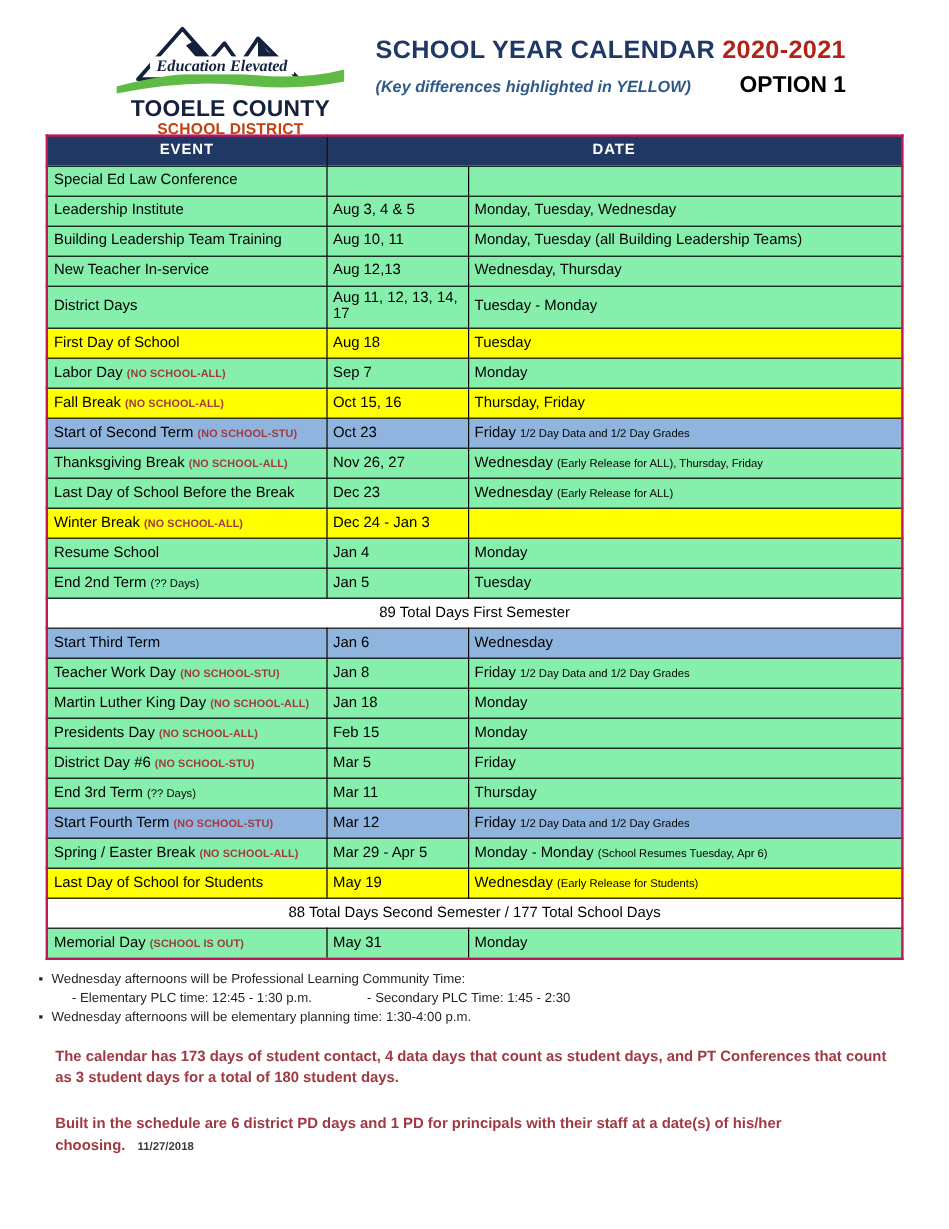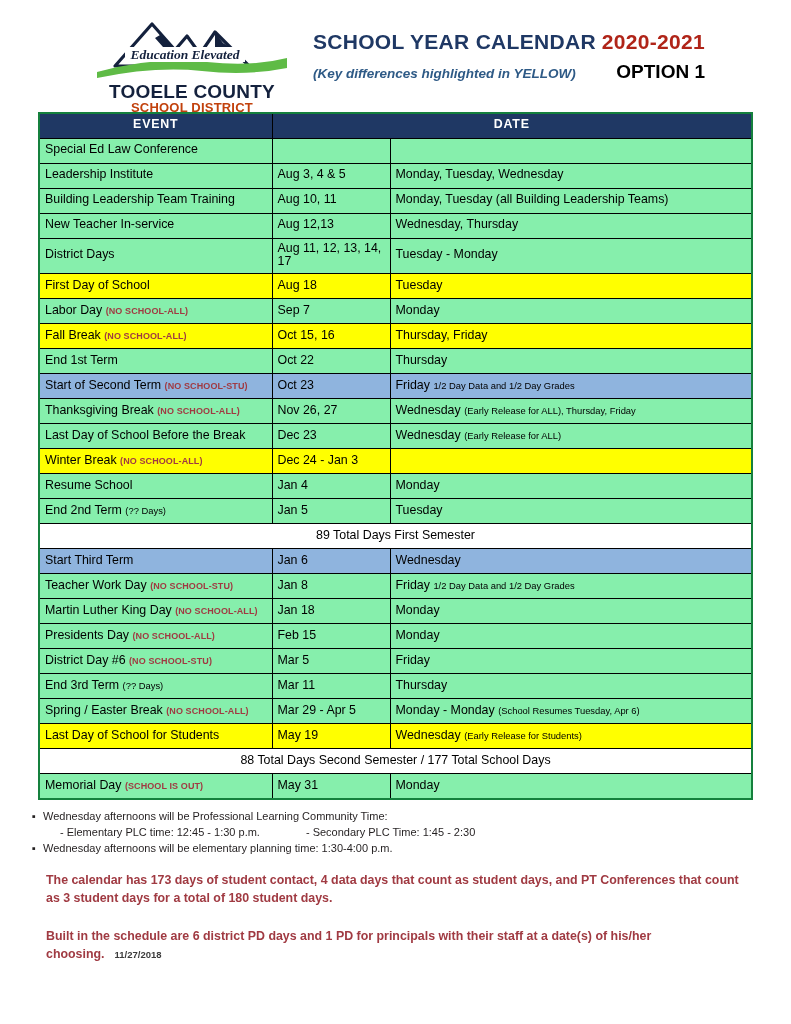--- a/index.html
+++ b/index.html
@@ -51,21 +51,21 @@
     font-size: 13.5px; font-style: italic; font-weight: bold;
     color: #2E5A86;
   }
   .t-option { font-size: 19px; font-weight: bold; color: #000; }
 
   
   .cal-wrap { padding: 0 38px; }
   table.cal {
     width: 715px; border-collapse: collapse;
     table-layout: fixed;
-    border: 2px solid #15803d;
+    border: 2px solid #be185d;
   }
   table.cal td, table.cal th {
     border: 1px solid #000;
     padding: 3px 5px 4px 5px;
     font-size: 12.4px;
     vertical-align: middle;
     line-height: 1.12;
     height: 25px;
   }
   col.c-event { width: 233px; }
@@ -197,25 +197,20 @@
           <tr class="plain">
             <td><span>Labor Day </span><span class="note">(NO SCHOOL-ALL)</span></td>
             <td>Sep 7</td>
             <td><span>Monday</span></td>
           </tr>
           <tr class="hl-yellow">
             <td><span>Fall Break </span><span class="note">(NO SCHOOL-ALL)</span></td>
             <td>Oct 15, 16</td>
             <td><span>Thursday, Friday</span></td>
           </tr>
-          <tr class="plain">
-            <td><span>End 1st Term</span></td>
-            <td>Oct 22</td>
-            <td><span>Thursday</span></td>
-          </tr>
           <tr class="hl-blue">
             <td><span>Start of Second Term </span><span class="note">(NO SCHOOL-STU)</span></td>
             <td>Oct 23</td>
             <td><span>Friday </span><span class="sub">1/2 Day Data and 1/2 Day Grades</span></td>
           </tr>
           <tr class="plain">
             <td><span>Thanksgiving Break </span><span class="note">(NO SCHOOL-ALL)</span></td>
             <td>Nov 26, 27</td>
             <td><span>Wednesday </span><span class="sub">(Early Release for ALL), Thursday, Friday</span></td>
           </tr>
@@ -264,20 +259,25 @@
           </tr>
           <tr class="plain">
             <td><span>District Day #6 </span><span class="note">(NO SCHOOL-STU)</span></td>
             <td>Mar 5</td>
             <td><span>Friday</span></td>
           </tr>
           <tr class="plain">
             <td><span>End 3rd Term </span><span class="sub">(?? Days)</span></td>
             <td>Mar 11</td>
             <td><span>Thursday</span></td>
+          </tr>
+          <tr class="hl-blue">
+            <td><span>Start Fourth Term </span><span class="note">(NO SCHOOL-STU)</span></td>
+            <td>Mar 12</td>
+            <td><span>Friday </span><span class="sub">1/2 Day Data and 1/2 Day Grades</span></td>
           </tr>
           <tr class="plain">
             <td><span>Spring / Easter Break </span><span class="note">(NO SCHOOL-ALL)</span></td>
             <td>Mar 29 - Apr 5</td>
             <td><span>Monday - Monday </span><span class="sub">(School Resumes Tuesday, Apr 6)</span></td>
           </tr>
           <tr class="hl-yellow">
             <td><span>Last Day of School for Students</span></td>
             <td>May 19</td>
             <td><span>Wednesday </span><span class="sub">(Early Release for Students)</span></td>

